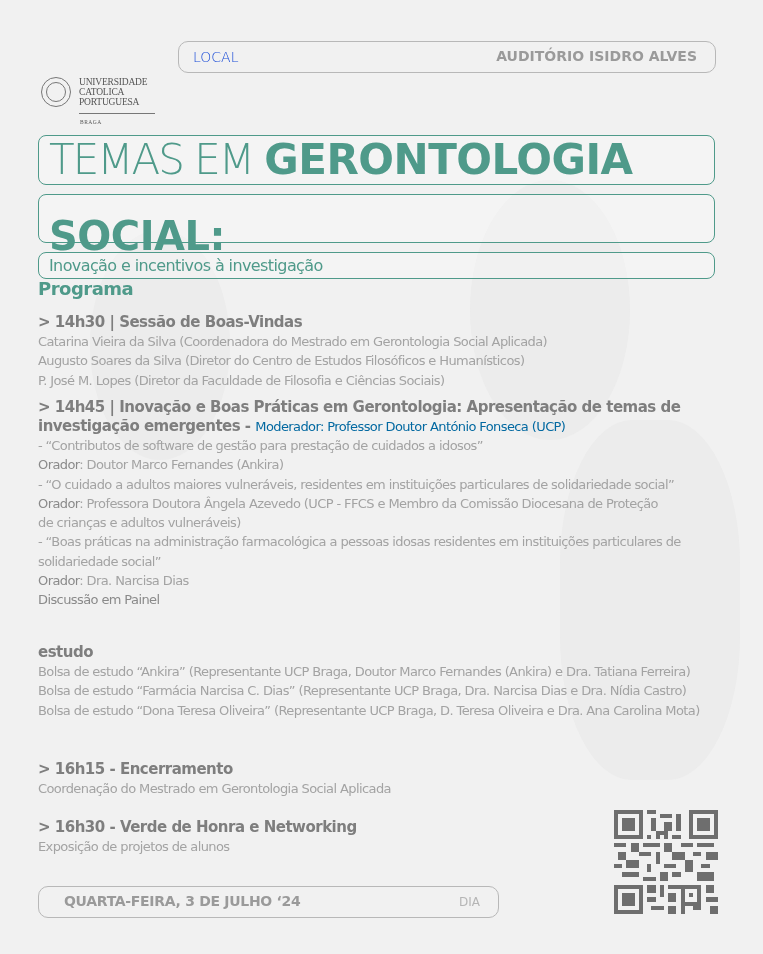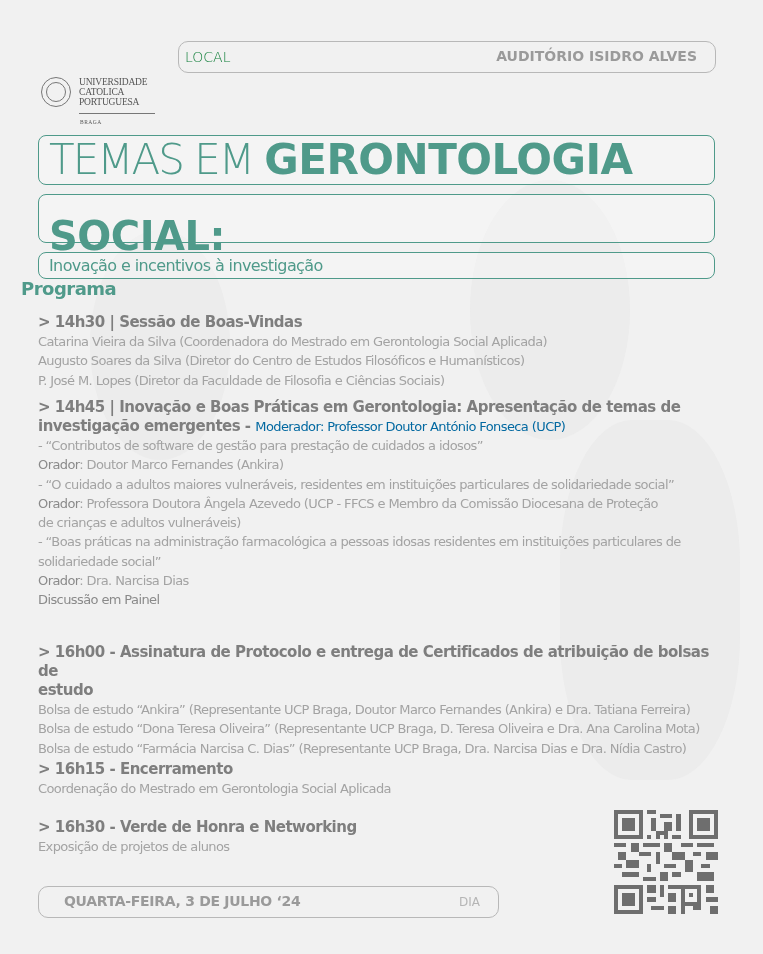--- a/index.html
+++ b/index.html
@@ -13,34 +13,34 @@
   .bg-shape { position: absolute; background: #e8e8e8; border-radius: 50%; opacity: .55; }
   .logo { position: absolute; left: 41px; top: 36px; width: 118px; height: 50px; margin-top: 41px; }
   .seal { position: absolute; left: 0; top: 0; width: 30px; height: 30px; border: 1.5px solid #777; border-radius: 50%; box-sizing: border-box; }
   .seal::after { content: ""; position: absolute; left: 4px; top: 4px; right: 4px; bottom: 4px; border: 1px solid #777; border-radius: 50%; }
   .logo-text { position: absolute; left: 38px; top: 0; font-family: "Liberation Serif", serif; font-size: 9.5px; line-height: 10px; color: #555; letter-spacing: -0.2px; }
   .logo-rule { position: absolute; left: 38px; top: 36px; width: 76px; border-top: 1px solid #777; }
   .logo-city { position: absolute; left: 39px; top: 42px; font-family: "Liberation Serif", serif; font-size: 5.5px; color: #555; letter-spacing: .5px; }
 
   .pill { position: absolute; border: 1.5px solid #b8b8b8; border-radius: 10px; box-sizing: border-box; }
   .local-pill { left: 178px; top: 41px; width: 538px; height: 32px; }
-  .local-label { position: absolute; left: 6px; top: 7px; font-size: 14px; color: #15803d; font-family: "DejaVu Sans", sans-serif; font-weight: 300; text-align: center; }
+  .local-label { position: absolute; left: 14px; top: 7px; font-size: 14px; color: #1d4ed8; font-family: "DejaVu Sans", sans-serif; font-weight: 300; text-align: center; }
   .local-value { position: absolute; right: 18px; top: 6px; font-size: 14px; color: #9a9a9a; font-weight: bold; font-family: "DejaVu Sans", sans-serif; }
 
   .tbox { position: absolute; left: 38px; width: 677px; border: 1.5px solid #4f9a8a; border-radius: 8px; box-sizing: border-box; background: rgba(255,255,255,0.25); margin-top: 24px; }
   .tbox1 { top: 111px; height: 50px; }
   .tbox2 { top: 170px; height: 49px; }
   .tbox3 { top: 228px; height: 27px; text-align: right; }
   .title1 { position: absolute; left: 10px; top: 1px; font-size: 42px; line-height: 46px; color: #4f9a8a; letter-spacing: -1.5px; white-space: nowrap; font-family: "DejaVu Sans", sans-serif; }
   .title1 .light { font-weight: 300; letter-spacing: -2px; }
   .title1 .bold { font-weight: bold; letter-spacing: -0.5px; }
   .title2 { position: absolute; left: 10px; top: 18px; font-size: 40px; line-height: 46px; color: #4f9a8a; font-weight: bold; font-family: "DejaVu Sans", sans-serif; letter-spacing: -0.5px; }
   .subtitle { position: absolute; left: 10px; top: 3px; font-size: 16px; color: #4f9a8a; font-family: "DejaVu Sans", sans-serif; letter-spacing: -0.6px; }
 
-  .programa { position: absolute; left: 21px; top: 278px; font-size: 18px; font-weight: bold; color: #4f9a8a; font-family: "DejaVu Sans", sans-serif; letter-spacing: -0.5px; }
+  .programa { position: absolute; left: 38px; top: 278px; font-size: 18px; font-weight: bold; color: #4f9a8a; font-family: "DejaVu Sans", sans-serif; letter-spacing: -0.5px; }
 
   .section { position: absolute; left: 38px; width: 690px; font-family: "DejaVu Sans", sans-serif; }
   .sec-head { font-size: 15px; font-weight: bold; color: #7e7e7e; line-height: 19px; letter-spacing: -0.5px; }
   .line { font-size: 13px; color: #a3a3a3; line-height: 19.3px; letter-spacing: -0.6px; white-space: nowrap; }
   .strong { color: #8a8a8a; font-weight: normal; }
   .mod { font-size: 13px; font-weight: normal; color: #0369a1; letter-spacing: -0.6px; }
 
   .date-pill { left: 38px; top: 886px; width: 461px; height: 32px; }
   .date-value { position: absolute; left: 25px; top: 6px; font-size: 14px; font-weight: bold; color: #9a9a9a; font-family: "DejaVu Sans", sans-serif; letter-spacing: -0.3px; }
   .date-label { position: absolute; right: 18px; top: 8px; font-size: 12px; color: #b5b5b5; font-family: "DejaVu Sans", sans-serif; }
@@ -97,25 +97,24 @@
   <div class="line">- “O cuidado a adultos maiores vulneráveis, residentes em instituições particulares de solidariedade social”</div>
   <div class="line"><span class="strong">Orador</span><span>: Professora Doutora Ângela Azevedo (UCP - FFCS e Membro da Comissão Diocesana de Proteção</span></div>
   <div class="line">de crianças e adultos vulneráveis)</div>
   <div class="line">- “Boas práticas na administração farmacológica a pessoas idosas residentes em instituições particulares de</div>
   <div class="line">solidariedade social”</div>
   <div class="line"><span class="strong">Orador</span><span>: Dra. Narcisa Dias</span></div>
   <div class="line strong">Discussão em Painel</div>
 </div>
 
 <div class="section" style="top:643px;">
-  <div class="sec-head">&gt; 16h00 - Assinatura de Protocolo e entrega de Certificados de atribuição de bolsas de</div>
   <div class="sec-head">estudo</div>
   <div class="line">Bolsa de estudo “Ankira” (Representante UCP Braga, Doutor Marco Fernandes (Ankira) e Dra. Tatiana Ferreira)</div>
+  <div class="line">Bolsa de estudo “Farmácia Narcisa C. Dias” (Representante UCP Braga, Dra. Narcisa Dias e Dra. Nídia Castro)</div>
   <div class="line">Bolsa de estudo “Dona Teresa Oliveira” (Representante UCP Braga, D. Teresa Oliveira e Dra. Ana Carolina Mota)</div>
-  <div class="line">Bolsa de estudo “Farmácia Narcisa C. Dias” (Representante UCP Braga, Dra. Narcisa Dias e Dra. Nídia Castro)</div>
 </div>
 
 <div class="section" style="top:760px;">
   <div class="sec-head">&gt; 16h15 - Encerramento</div>
   <div class="line">Coordenação do Mestrado em Gerontologia Social Aplicada</div>
 </div>
 
 <div class="section" style="top:818px;">
   <div class="sec-head">&gt; 16h30 - Verde de Honra e Networking</div>
   <div class="line">Exposição de projetos de alunos</div>

